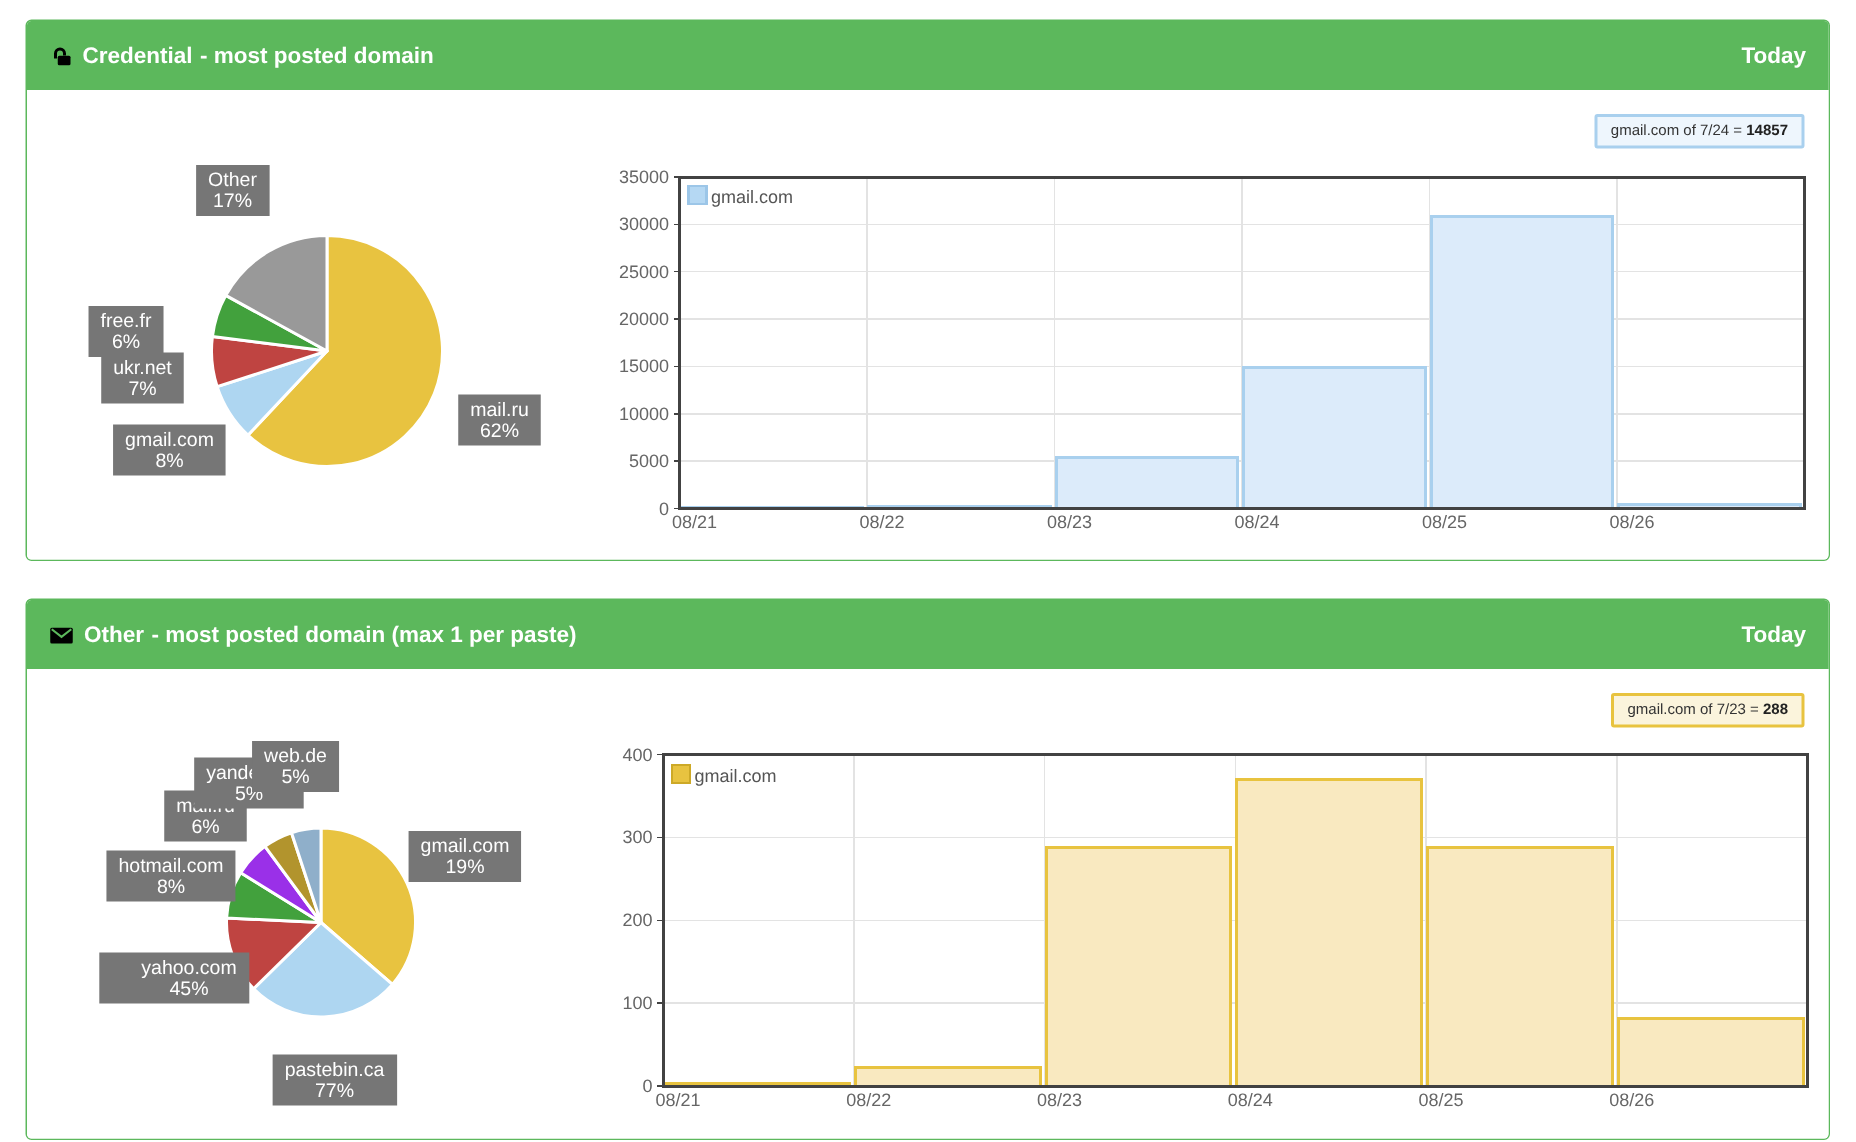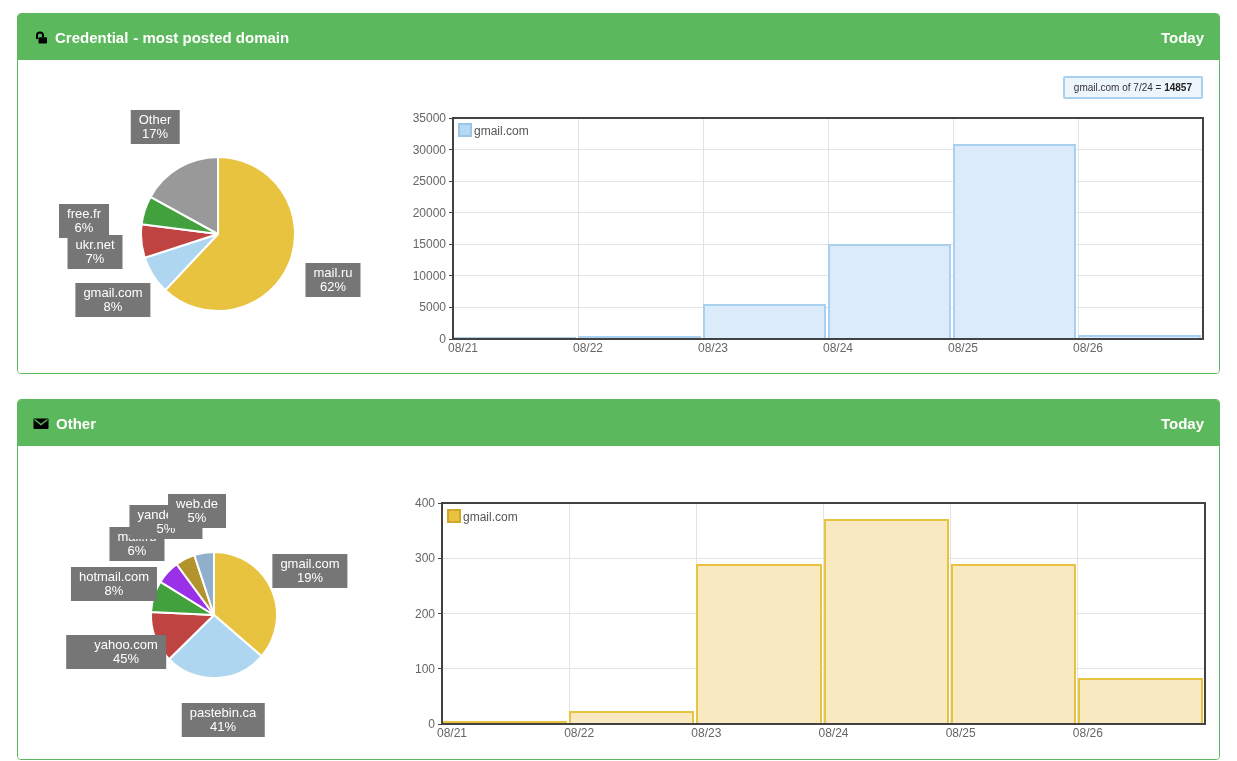--- a/index.html
+++ b/index.html
@@ -161,40 +161,42 @@
 
   <div class="panel">
     <div class="panel-header">
       <span class="hdr-icon">
         <svg width="16" height="13" viewBox="0 0 16 13">
           <rect x="0.5" y="1.5" width="15" height="10.5" rx="1" fill="#000"></rect>
           <path d="M1.5 2.5 L8 7.6 L14.5 2.5" stroke="#5cb85c" stroke-width="1.4" fill="none"></path>
         </svg>
       </span>
       <span class="panel-title">Other</span>
+      <span class="panel-subtitle">- most posted domain (max 1 per paste)</span>
       <span class="panel-today">Today</span>
     </div>
     <div class="panel-body">
+      <div class="callout callout-yellow"><span>gmail.com of 7/23 = </span><b>288</b></div>
       <div class="pie-area" id="pie-mail">
           <svg width="136" height="136" viewBox="0 0 136 136" style="left: 128px; top: 101px;">
             <path d="M68,68 L68.00,5.00 A63,63 0 0 1 115.61,109.26 Z" fill="#e8c340" stroke="#ffffff" stroke-width="2" stroke-linejoin="round"></path>
             <path d="M68,68 L115.61,109.26 A63,63 0 0 1 23.10,112.19 Z" fill="#aed6f1" stroke="#ffffff" stroke-width="2" stroke-linejoin="round"></path>
             <path d="M68,68 L23.10,112.19 A63,63 0 0 1 5.07,65.00 Z" fill="#bf4441" stroke="#ffffff" stroke-width="2" stroke-linejoin="round"></path>
             <path d="M68,68 L5.07,65.00 A63,63 0 0 1 14.47,34.78 Z" fill="#42a13d" stroke="#ffffff" stroke-width="2" stroke-linejoin="round"></path>
             <path d="M68,68 L14.47,34.78 A63,63 0 0 1 30.65,17.27 Z" fill="#9a30e8" stroke="#ffffff" stroke-width="2" stroke-linejoin="round"></path>
             <path d="M68,68 L30.65,17.27 A63,63 0 0 1 48.34,8.15 Z" fill="#b2942d" stroke="#ffffff" stroke-width="2" stroke-linejoin="round"></path>
             <path d="M68,68 L48.34,8.15 A63,63 0 0 1 68.00,5.00 Z" fill="#8fafca" stroke="#ffffff" stroke-width="2" stroke-linejoin="round"></path>
           </svg>
           <div class="pie-label" style="left: 292px; top: 125px;">
             <div>gmail.com</div>
             <div>19%</div>
           </div>
           <div class="pie-label" style="left: 205px; top: 274px;">
             <div>pastebin.ca</div>
-            <div>41%</div>
+            <div>77%</div>
           </div>
           <div class="pie-label" style="left: 98px; top: 206px; padding-left: 28px;">
             <div>yahoo.com</div>
             <div>45%</div>
           </div>
           <div class="pie-label" style="left: 96px; top: 138px;">
             <div>hotmail.com</div>
             <div>8%</div>
           </div>
           <div class="pie-label" style="left: 119px; top: 98px;">

